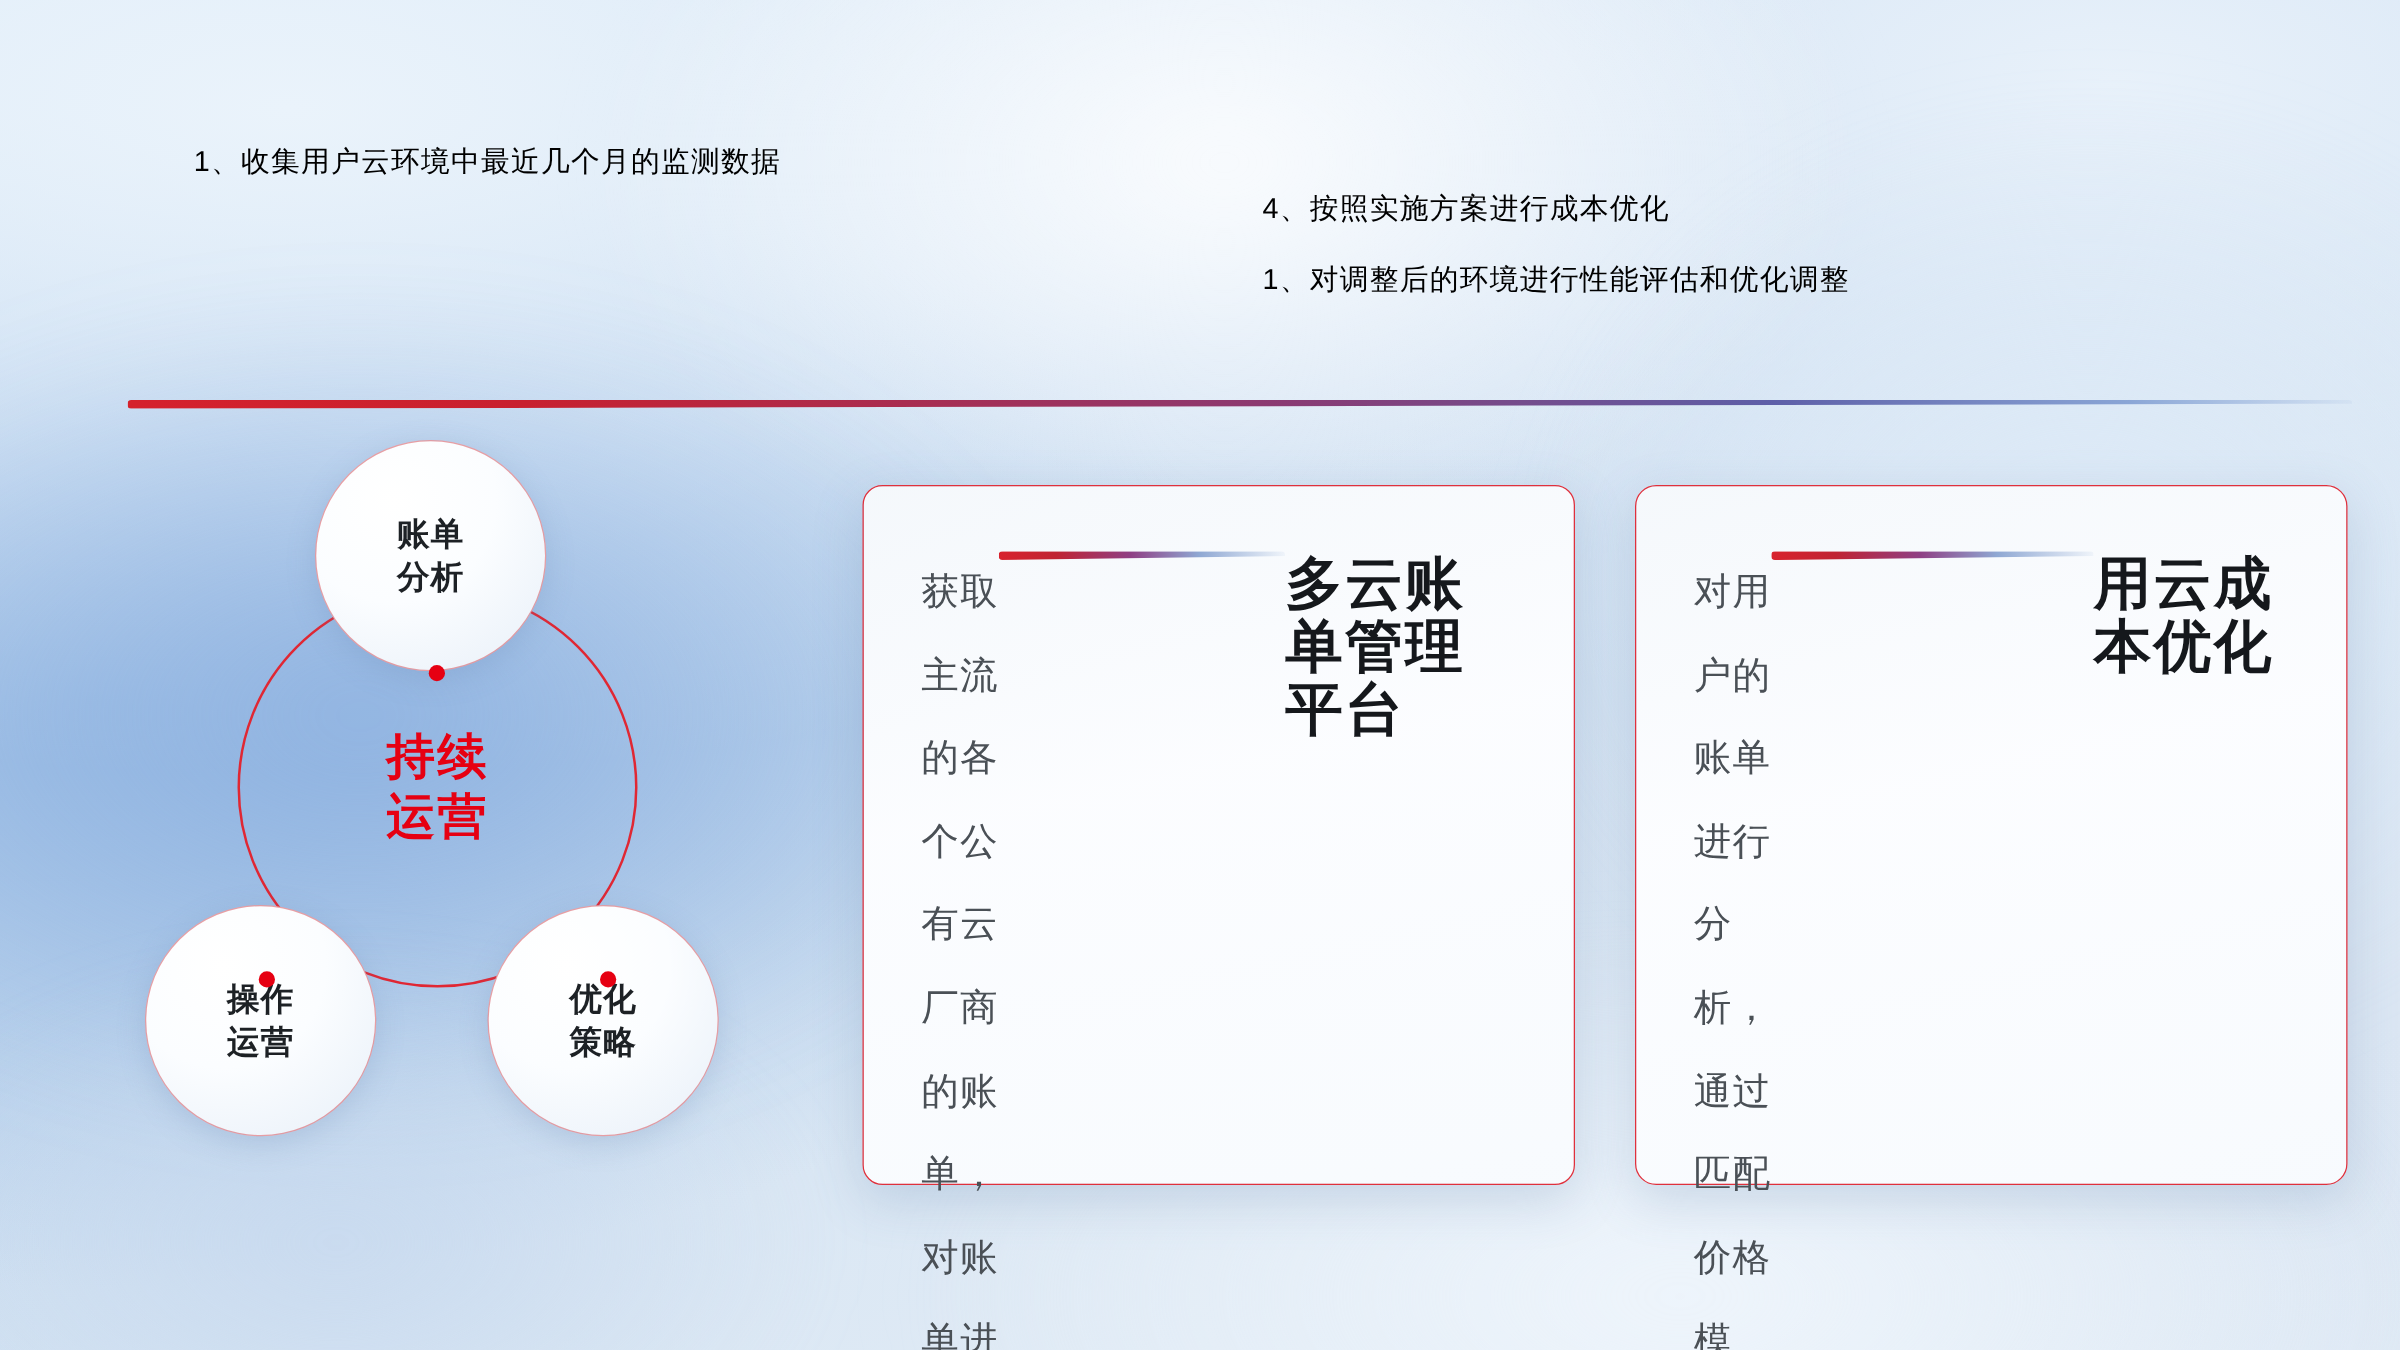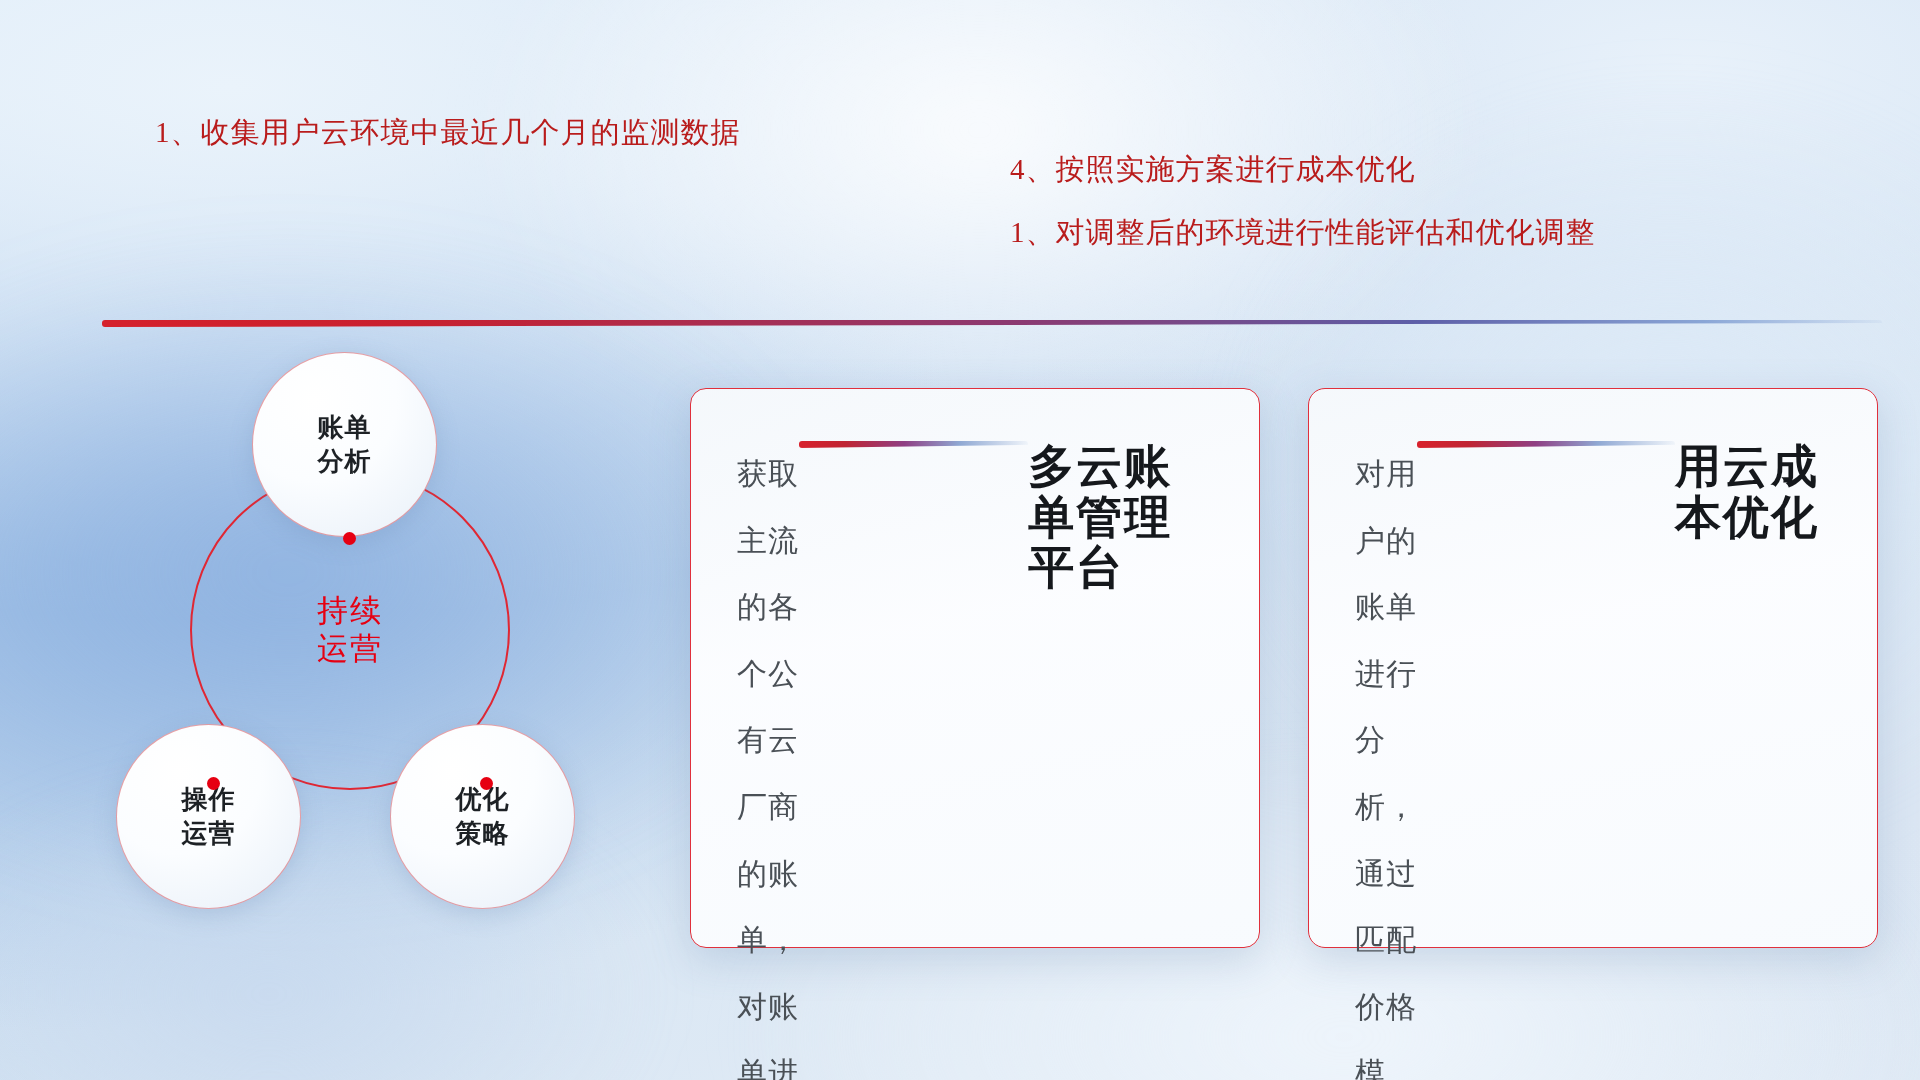--- a/index.html
+++ b/index.html
@@ -46,28 +46,27 @@
     background:radial-gradient(ellipse at center, rgba(198,216,238,.8) 0%, rgba(198,216,238,0) 70%);
     filter:blur(34px);
   }
 
   
   .steps{ position:absolute; left:0; top:0; width:1920px; }
   .steps-col{ position:absolute; }
   .steps-left{ left:155px; top:118px; }
   .steps-right{ left:1010px; top:155px; }
   .step-line{
-    font-size:29px;
-    color:#b91c1c;
+    font-size:23px;
+    color:#000000;
     letter-spacing:1px;
     line-height:1;
     margin-bottom:34px;
     white-space:nowrap;
     font-weight:400;
-    font-family:Liberation Serif, serif;
   }
 
   
   .top-rule{
     position:absolute; left:102px; top:320px; width:1780px; height:7px;
     background:linear-gradient(90deg,#d5212c 0%, #c8202f 18%, #8a3a72 52%, #5d5fa8 74%, #8aa6d6 90%, rgba(190,210,235,.25) 100%);
     border-radius:3px;
     clip-path:polygon(0 0, 100% 0, 100% 42%, 0 100%);
   }
 
@@ -97,21 +96,21 @@
     border-radius:50%;
     border:2.2px solid #e02733;
     z-index:1;
   }
   .vcenter{
     position:absolute; left:86px; top:118px; width:320px; height:320px;
     display:flex; align-items:center; justify-content:center;
     z-index:4; pointer-events:none;
   }
   .vcenter span{
-    font-size:31px; font-weight:400; color:#e60012; line-height:1.22;
+    font-size:39px; font-weight:700; color:#e60012; line-height:1.22;
     text-align:center; letter-spacing:2px;
   }
   .vdot{
     position:absolute; width:13px; height:13px; border-radius:50%;
     background:#e60012; z-index:5;
   }
   .vdot-top  { left:239px; top:180px; }
   .vdot-left { left:103px; top:425px; }
   .vdot-right{ left:376px; top:425px; }
 

